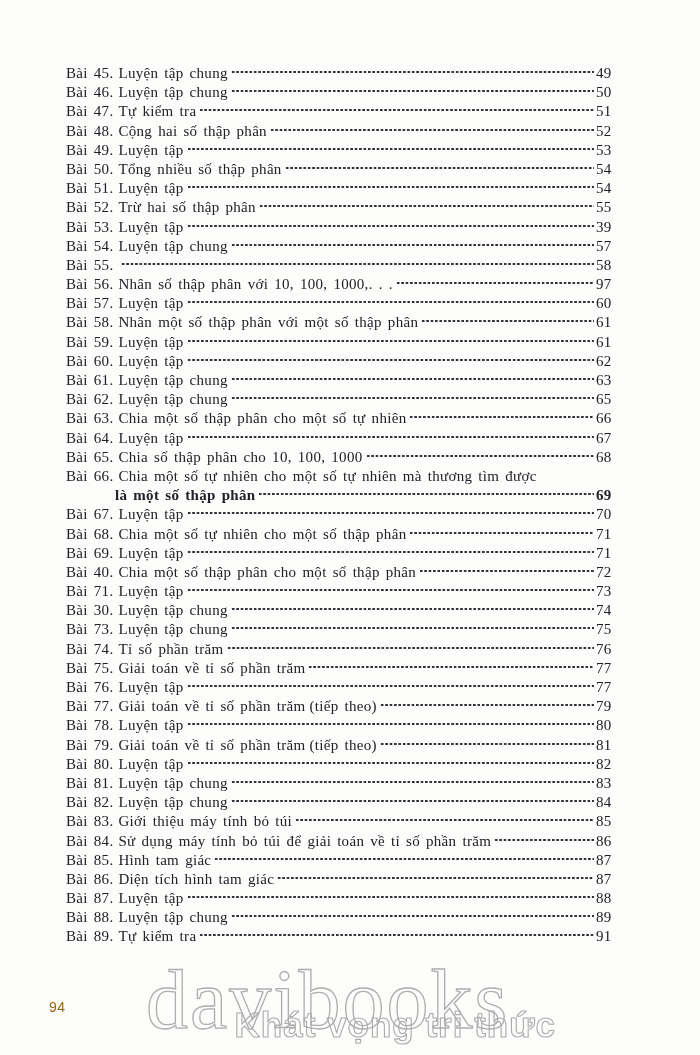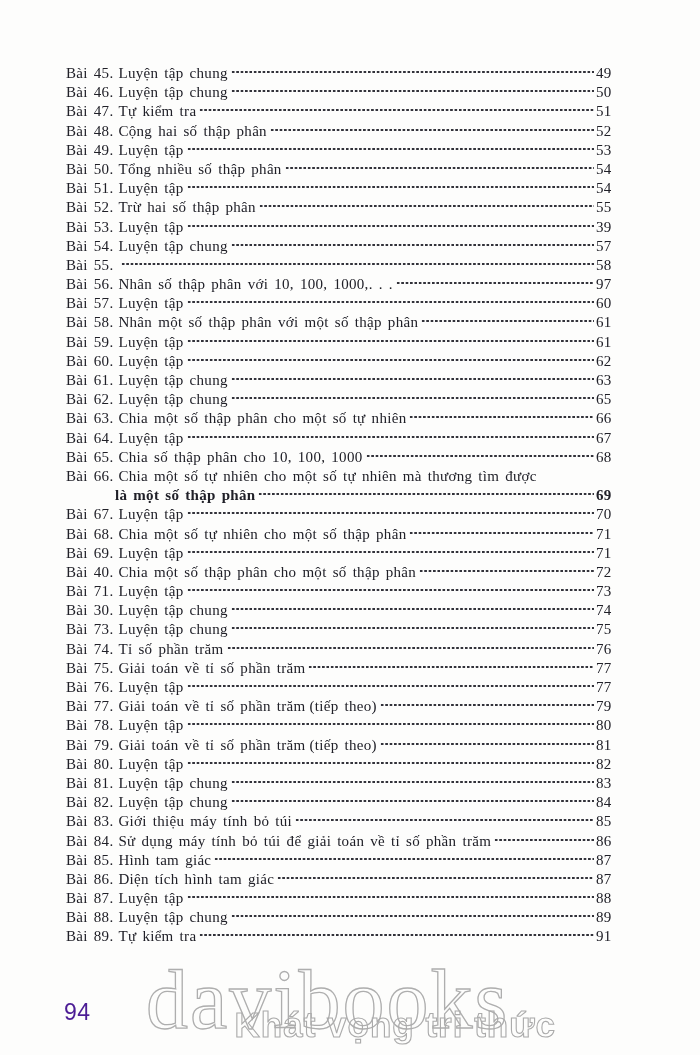--- a/index.html
+++ b/index.html
@@ -60,24 +60,24 @@
     font-size: 35px; line-height: 1;
     letter-spacing: 1px;
     font-family: Liberation Sans, sans-serif;
     font-weight: 700;
     color: rgba(255,255,255,0);
     -webkit-text-stroke: 1.1px #ababab;
     z-index: 0;
   }
   .folio {
     position: absolute;
-    left: 64px; top: 999px;
-    font-size: 23px;
+    left: 49px; top: 999px;
+    font-size: 14px;
     font-family: "Liberation Sans", "DejaVu Sans", sans-serif;
-    color: #4c1d95;
+    color: #a16207;
     letter-spacing: 0.5px;
     z-index: 1;
   }
 </style>
 </head>
 <body>
 
 <div class="page">
 
   <div class="wm1">davibooks</div>

